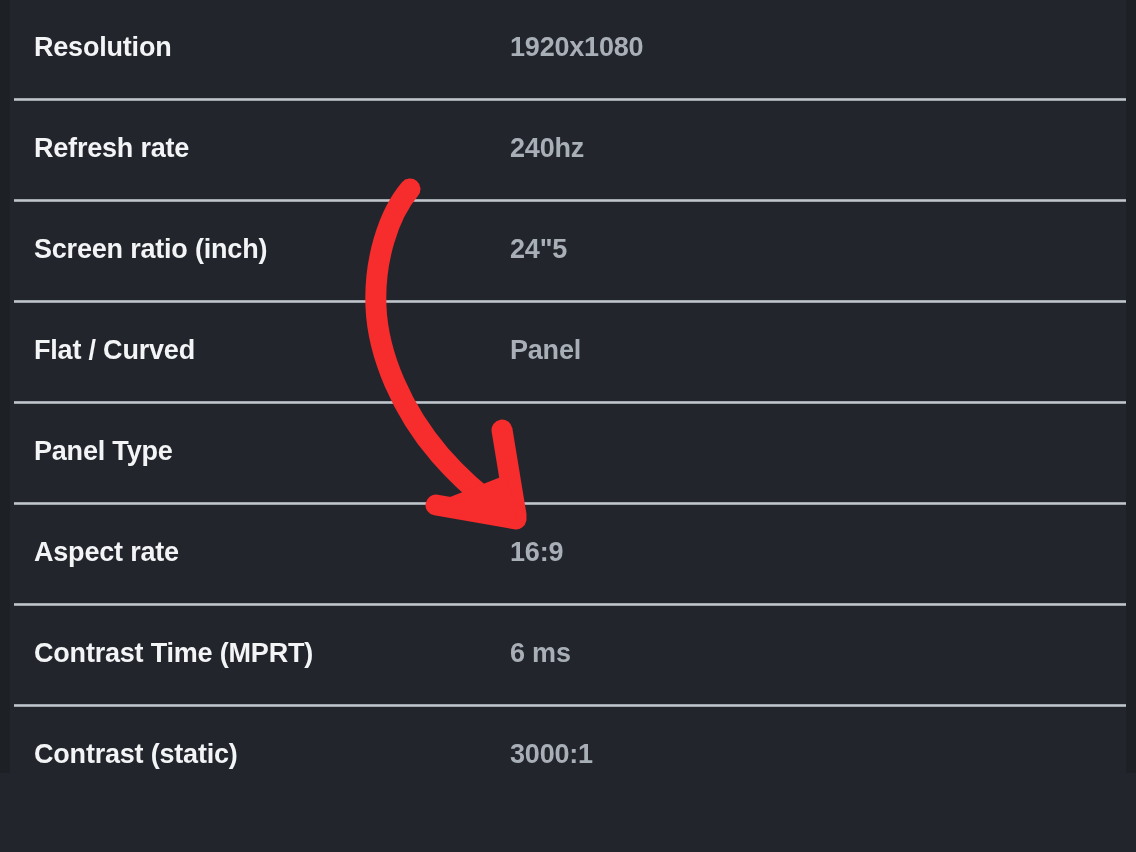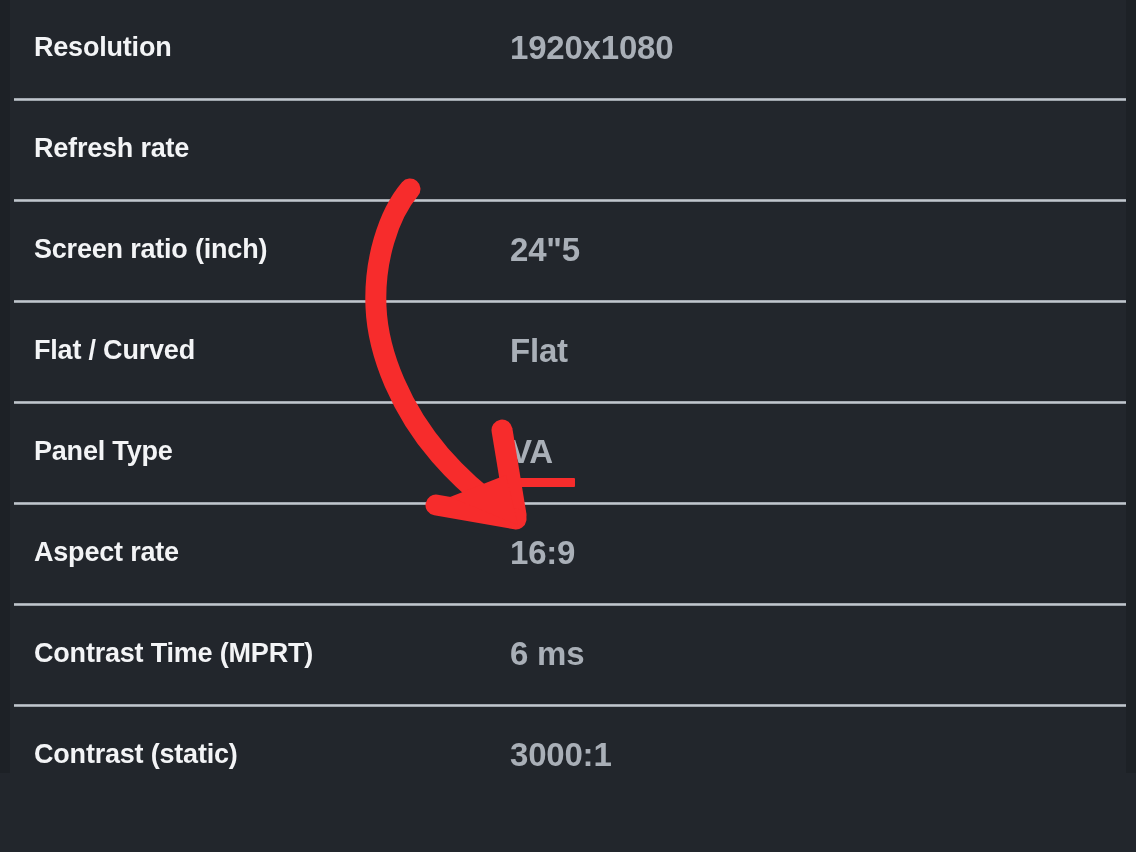--- a/index.html
+++ b/index.html
@@ -76,21 +76,21 @@
     color: #f3f4f6;
     font-size: 27px;
     font-weight: 700;
     letter-spacing: -0.2px;
     white-space: nowrap;
   }
 
   .spec-value {
     flex: 1 1 auto;
     color: #a9afb7;
-    font-size: 33px;
+    font-size: 27px;
     font-weight: 700;
     letter-spacing: -0.2px;
     white-space: nowrap;
     position: relative;
   }
 
   
   .value-underline {
     position: absolute;
     left: -3px;
@@ -121,32 +121,32 @@
   <div class="edge-gutter right"></div>
 
   <div class="spec-table" id="spec-table">
 
   <div class="spec-row">
         <div class="spec-label">Resolution</div>
         <div class="spec-value"><span>1920x1080</span></div>
       </div>
       <div class="spec-row">
         <div class="spec-label">Refresh rate</div>
+        <div class="spec-value"><span>240hz</span></div>
       </div>
       <div class="spec-row">
         <div class="spec-label">Screen ratio (inch)</div>
         <div class="spec-value"><span>24"5</span></div>
       </div>
       <div class="spec-row">
         <div class="spec-label">Flat / Curved</div>
-        <div class="spec-value"><span>Flat</span></div>
+        <div class="spec-value"><span>Panel</span></div>
       </div>
       <div class="spec-row">
         <div class="spec-label">Panel Type</div>
-        <div class="spec-value"><span>VA</span><span class="value-underline"></span></div>
       </div>
       <div class="spec-row">
         <div class="spec-label">Aspect rate</div>
         <div class="spec-value"><span>16:9</span></div>
       </div>
       <div class="spec-row">
         <div class="spec-label">Contrast Time (MPRT)</div>
         <div class="spec-value"><span>6 ms</span></div>
       </div>
       <div class="spec-row">

